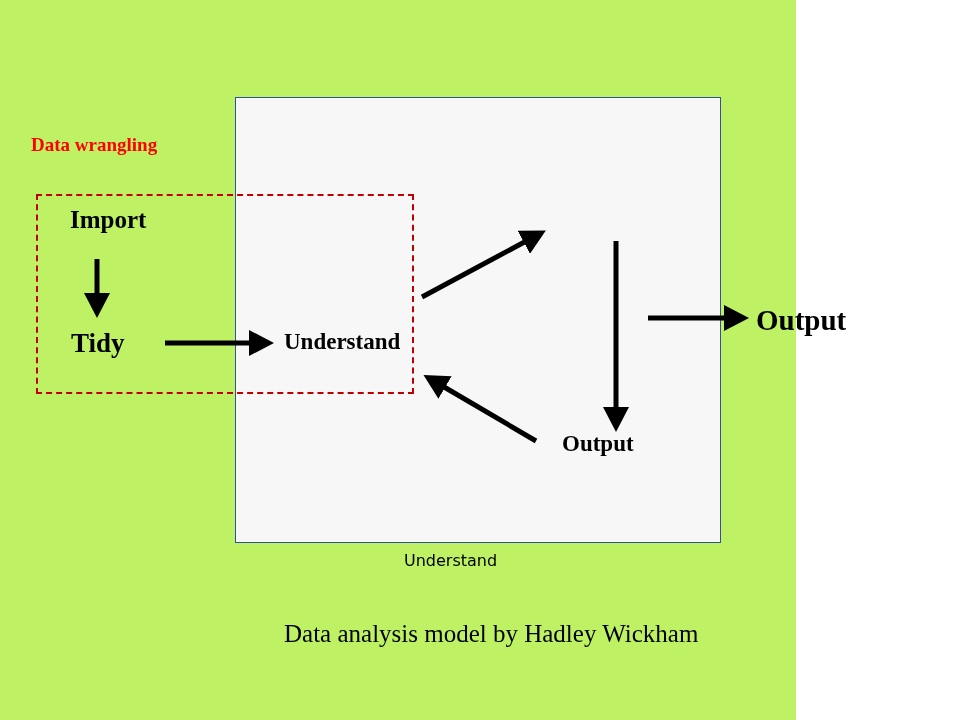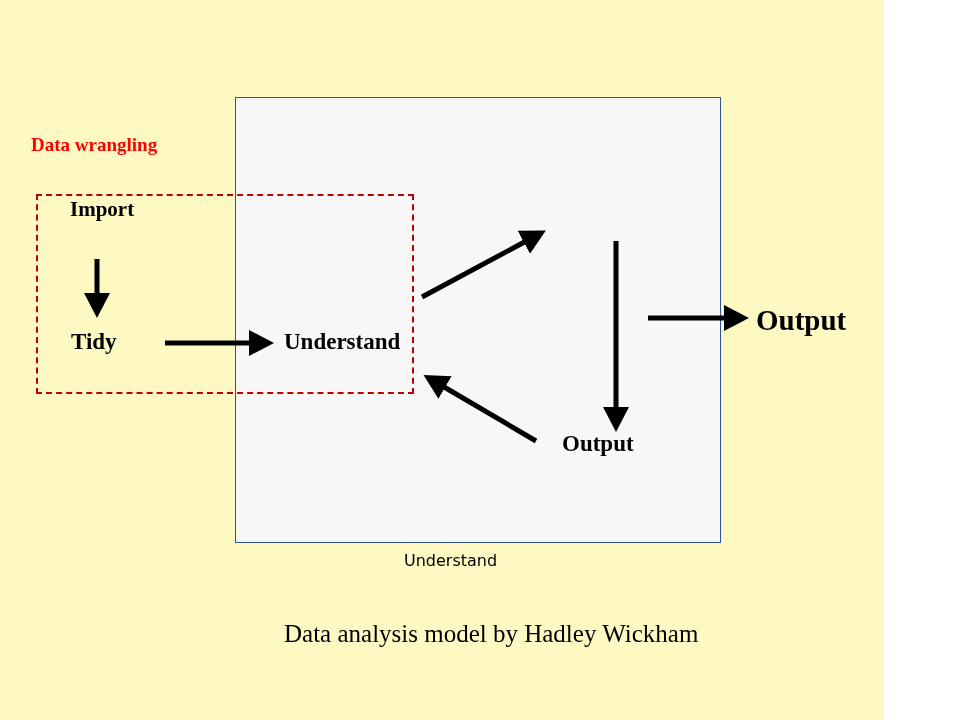--- a/index.html
+++ b/index.html
@@ -8,23 +8,23 @@
     background: #ffffff;
   }
   body {
     width: 960px;
     height: 720px;
     overflow: hidden;
     font-family: "Liberation Serif", serif;
   }
   #slide {
     position: relative;
-    width: 884px;
+    width: 796px;
     height: 720px;
-    background: #fef9c3;
+    background: #bef264;
   }
   .abs { position: absolute; }
 
   
   #understand-box {
     left: 235px;
     top: 97px;
     width: 486px;
     height: 446px;
     background: #f7f7f7;
@@ -53,22 +53,22 @@
   }
   #label-data-wrangling {
     left: 31px;
     top: 134px;
     font-size: 19px;
     color: #ff0000;
     font-weight: bold;
     font-family: "Liberation Serif", serif;
     white-space: nowrap;
   }
-  #label-import { left: 70px;  top: 199px; font-size: 21px; }
-  #label-tidy   { left: 71px;  top: 330px; font-size: 23px; }
+  #label-import { left: 70px;  top: 207px; font-size: 25px; }
+  #label-tidy   { left: 71px;  top: 330px; font-size: 27px; }
   #label-transform { left: 284px; top: 330px; font-size: 23px; }
   #label-visualization { left: 502px; top: 186px; font-size: 23px; }
   #label-model  { left: 562px; top: 432px; font-size: 23px; }
   #label-output { left: 756px; top: 306px; font-size: 29px; }
 
   #label-understand {
     left: 404px;
     top: 553px;
     font-family: "DejaVu Sans", sans-serif;
     font-size: 16px;

